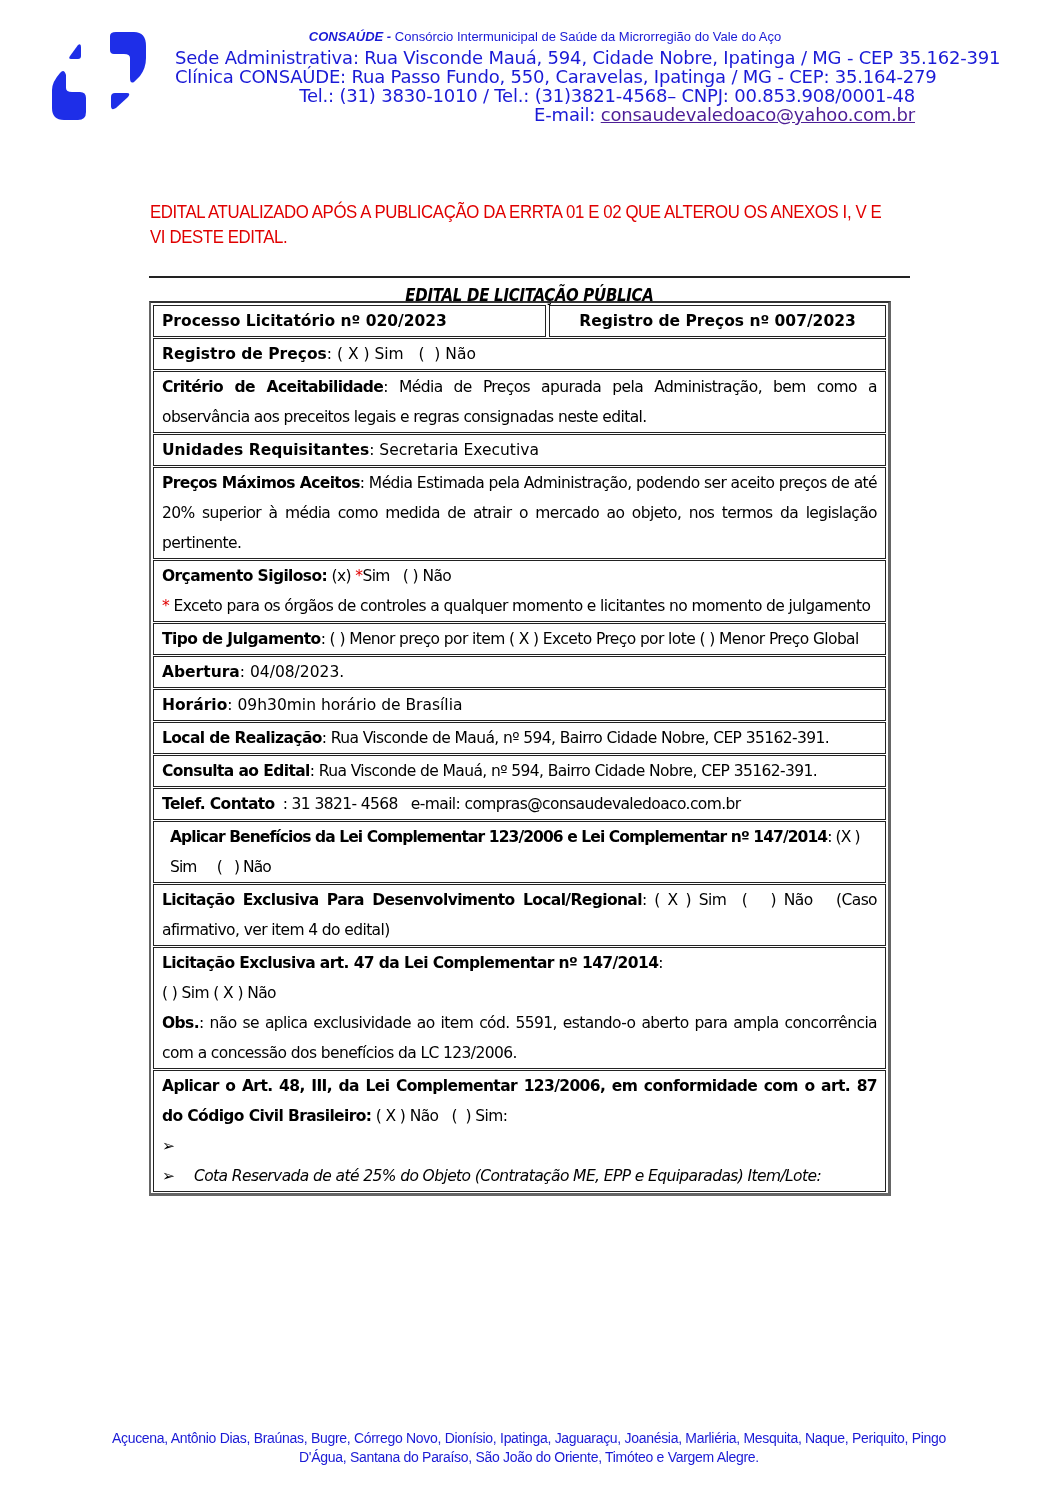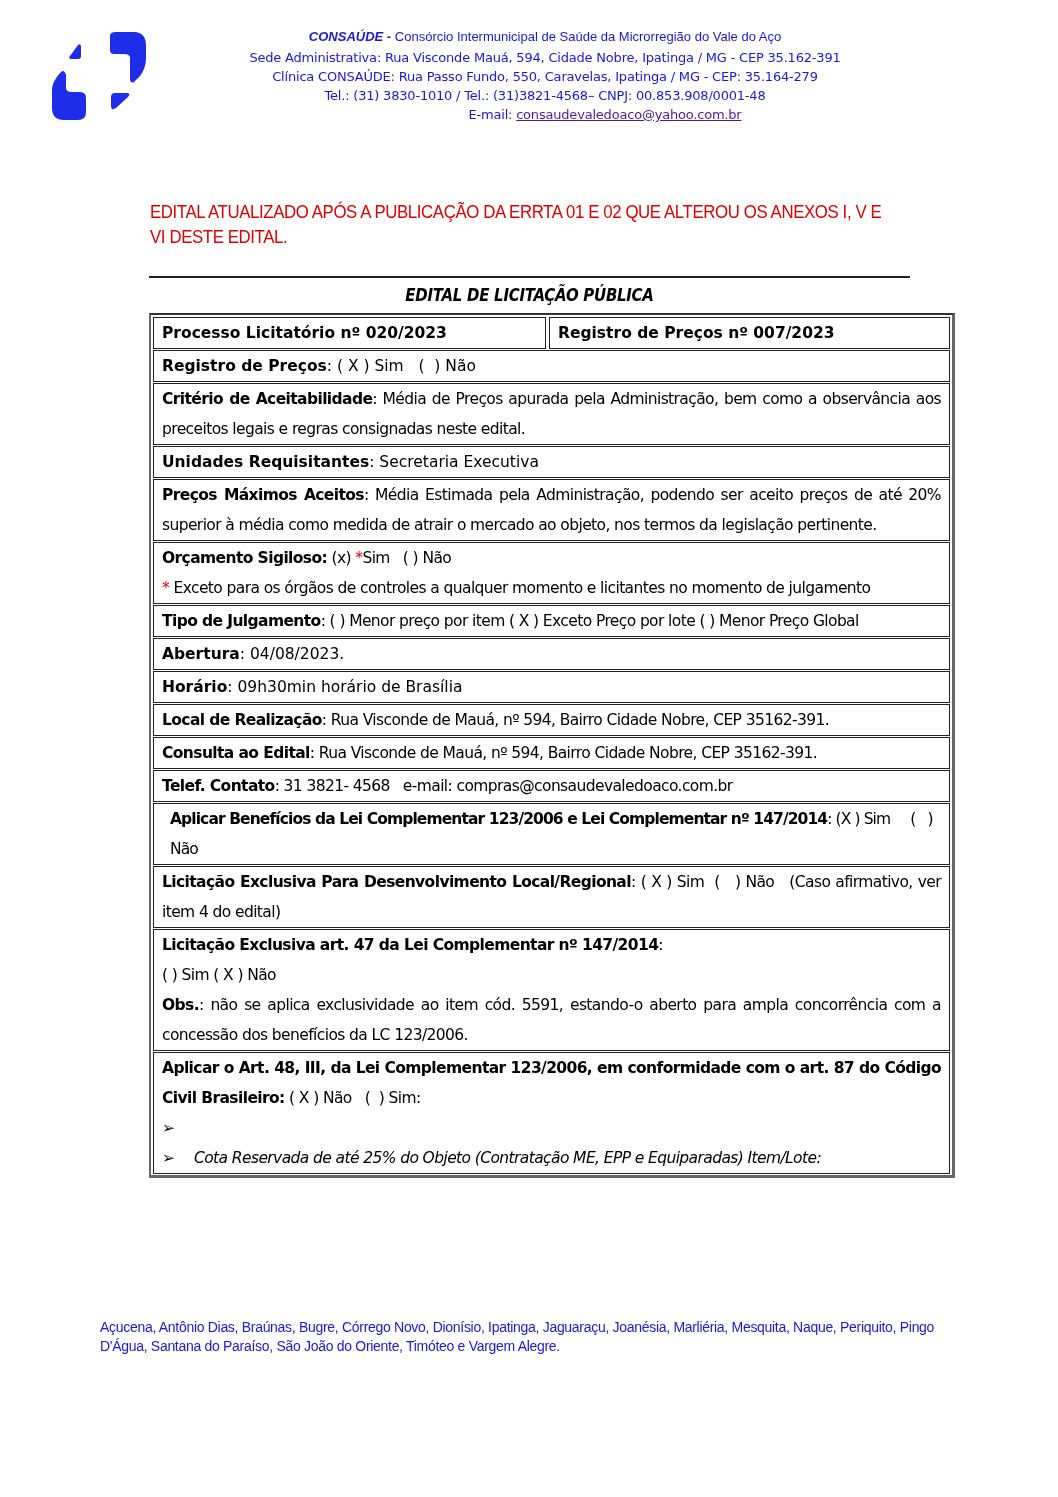--- a/index.html
+++ b/index.html
@@ -3,44 +3,44 @@
 <meta charset="utf-8">
 <style>
   html, body { margin:0; padding:0; background:#ffffff; }
   body { width:1058px; height:1497px; position:relative; overflow:hidden; font-family:"Liberation Sans", sans-serif; }
 
   
   .logo { position:absolute; left:48px; top:28px; width:110px; height:96px; }
   .header { position:absolute; left:175px; top:26px; width:740px; text-align:center; color:#1a1ad6; }
   .header .title { font-size:13px; line-height:22px; white-space:nowrap; }
   .header .title b { font-style:italic; font-weight:bold; }
-  .header .line { font-family:"DejaVu Sans", sans-serif; font-size:13px; line-height:19px; white-space:nowrap; letter-spacing:-0.2px; }
+  .header .line { font-family:"DejaVu Sans", sans-serif; font-size:18px; line-height:19px; white-space:nowrap; letter-spacing:-0.2px;text-align:right; }
   .header .email a { color:#4c1d95; text-decoration:underline; }
 
   
   .notice { position:absolute; left:150px; top:200px; width:770px; color:#e00000; font-size:17.5px; line-height:25px; letter-spacing:-0.4px; font-family:"Liberation Sans", sans-serif; transform:scaleX(0.96); transform-origin:left top; }
 
   .hr-top { position:absolute; left:149px; top:276px; width:761px; height:2px; background:#222; }
   .doc-title { position:absolute; left:149px; top:283px; width:761px; text-align:center; font-weight:bold; font-style:italic; font-size:17px; line-height:24px; font-family:"DejaVu Sans", sans-serif; transform:scaleX(0.88); letter-spacing:-0.3px; }
 
   
-  .tbl { position:absolute; left:149px; top:313px; width:806px; border-top:2px solid #333; border-left:2px solid #666; border-right:3px solid #666; border-bottom:3px solid #666; box-sizing:border-box; font-family:"DejaVu Sans", sans-serif; font-size:15.5px; color:#000; }
+  .tbl { position:absolute; left:149px; top:301px; width:742px; border-top:2px solid #333; border-left:2px solid #666; border-right:3px solid #666; border-bottom:3px solid #666; box-sizing:border-box; font-family:"DejaVu Sans", sans-serif; font-size:15.5px; color:#000; }
   .cell { border:1px solid #222; margin:1px 2px; padding:0 8px; line-height:30px; box-sizing:border-box; }
   .row2 { display:flex; margin:2px 2px 1px 2px; }
   .row2 .cell { margin:0; font-weight:bold; }
   .row2 .c1 { width:393px; margin-right:3px; }
-  .row2 .c2 { flex:1; }
+  .row2 .c2 { flex:1;text-align:center; }
   .just { text-align:justify; }
   .red { color:#e00000; }
   .bullet { display:flex; align-items:flex-start; }
   .bullet .mark { width:32px; flex:none; }
   .narrow { letter-spacing:-0.6px; }
 
   
-  .footer { position:absolute; left:100px; top:1318px; width:858px; text-align:left; color:#1a1ad6; font-size:14px; line-height:19px; letter-spacing:-0.3px; }
+  .footer { position:absolute; left:100px; top:1429px; width:858px; text-align:center; color:#1a1ad6; font-size:14px; line-height:19px; letter-spacing:-0.3px; }
 </style>
 </head>
 <body>
 
 <svg class="logo" viewBox="0 0 110 96">
   <path d="M62 8 Q62 4 68 4 L86 4 Q98 4 98 18 L98 30 Q98 40 92 48 L86 54 Q82 56 82 50 L82 30 Q82 26 76 26 L66 26 Q62 26 62 22 Z" fill="#1e2ee8"></path>
   <path d="M30 17 Q33 15 33 19 L33 28 Q33 31 30 31 L23 31 Q20 31 22 28 Z" fill="#1e2ee8"></path>
   <path d="M12 45 Q16 40 18 47 L18 60 Q18 64 24 64 L32 64 Q38 64 38 70 L38 84 Q38 92 30 92 L16 92 Q4 92 4 80 L4 62 Q4 54 12 45 Z" fill="#1e2ee8"></path>
   <path d="M63 69 Q63 65 67 65 L79 65 Q83 65 80 69 L68 80 Q63 83 63 78 Z" fill="#1e2ee8"></path>
 </svg>
@@ -80,21 +80,21 @@
   <div class="cell just narrow"><b>Tipo de Julgamento</b><span>: ( ) Menor preço por item   ( X ) Exceto Preço por lote (  ) Menor Preço Global</span></div>
 
   <div class="cell"><b>Abertura</b><span>: 04/08/2023.</span></div>
 
   <div class="cell"><b>Horário</b><span>: 09h30min horário de Brasília</span></div>
 
   <div class="cell just narrow"><b>Local de Realização</b><span>: Rua Visconde de Mauá, nº 594, Bairro Cidade Nobre, CEP 35162-391.</span></div>
 
   <div class="cell just narrow"><b>Consulta ao Edital</b><span>: Rua Visconde de Mauá, nº 594, Bairro Cidade Nobre, CEP 35162-391.</span></div>
 
-  <div class="cell narrow"><b>Telef. Contato</b><span style="white-space:pre;">: 31 3821- 4568   e-mail: compras@consaudevaledoaco.com.br</span></div>
+  <div class="cell narrow"><b>Telef. Contato</b><span style="white-space:pre;margin-left:8px;">: 31 3821- 4568   e-mail: compras@consaudevaledoaco.com.br</span></div>
 
   <div class="cell narrow" style="letter-spacing:-0.9px;padding-left:16px;"><b>Aplicar Benefícios da Lei Complementar 123/2006 e Lei Complementar nº 147/2014</b><span style="white-space:pre-wrap;">: (X ) Sim     (   ) Não</span></div>
 
   <div class="cell just narrow"><b>Licitação Exclusiva Para Desenvolvimento Local/Regional</b><span style="white-space:pre-wrap;">: ( X ) Sim  (   ) Não   (Caso afirmativo, ver item 4 do edital)</span></div>
 
   <div class="cell just narrow">
     <div><b>Licitação Exclusiva art. 47 da Lei Complementar nº 147/2014</b><span>:</span></div>
     <div>( ) Sim ( X ) Não</div>
     <div><b>Obs.</b><span>: não se aplica exclusividade ao item cód. 5591, estando-o aberto para ampla concorrência com a concessão dos benefícios da LC 123/2006.</span></div>
   </div>

